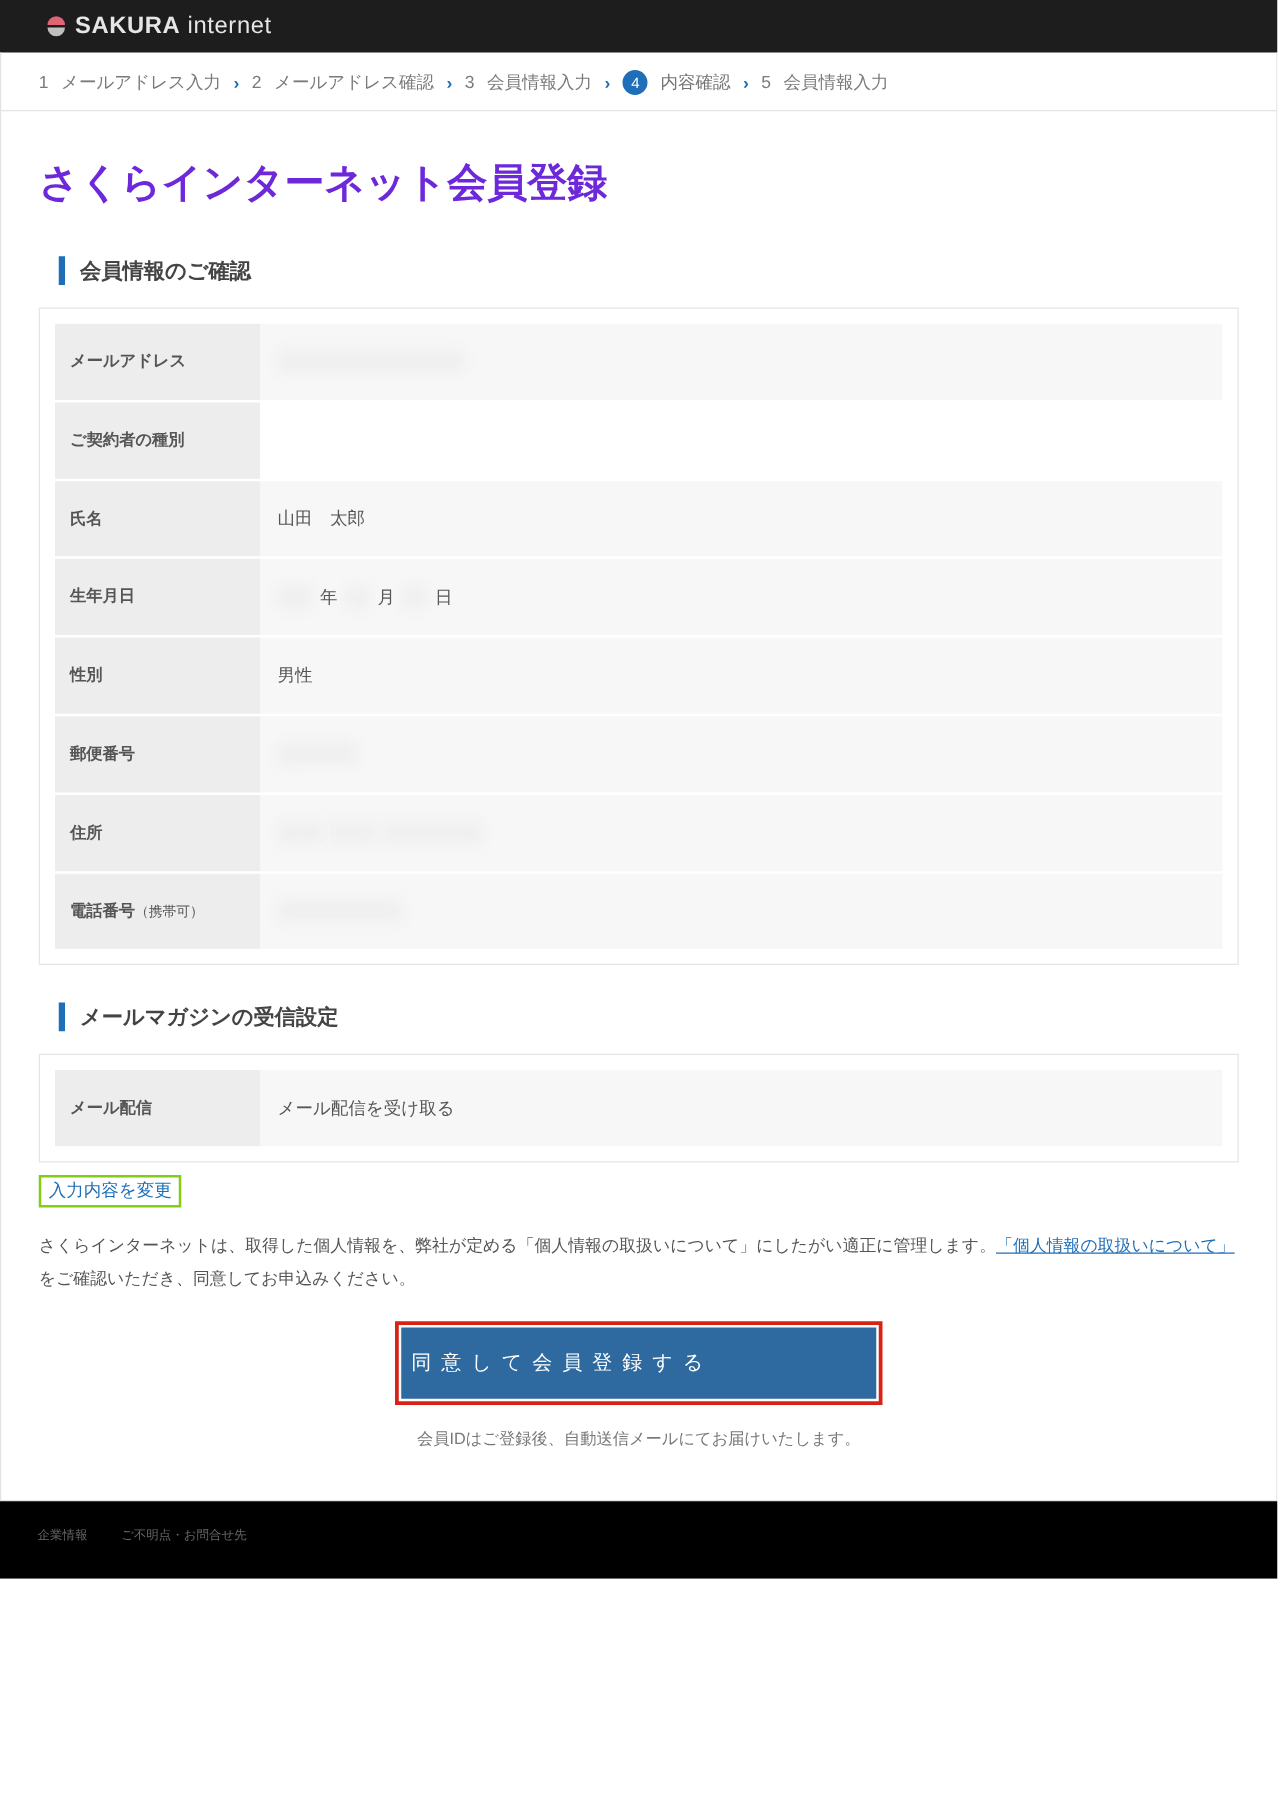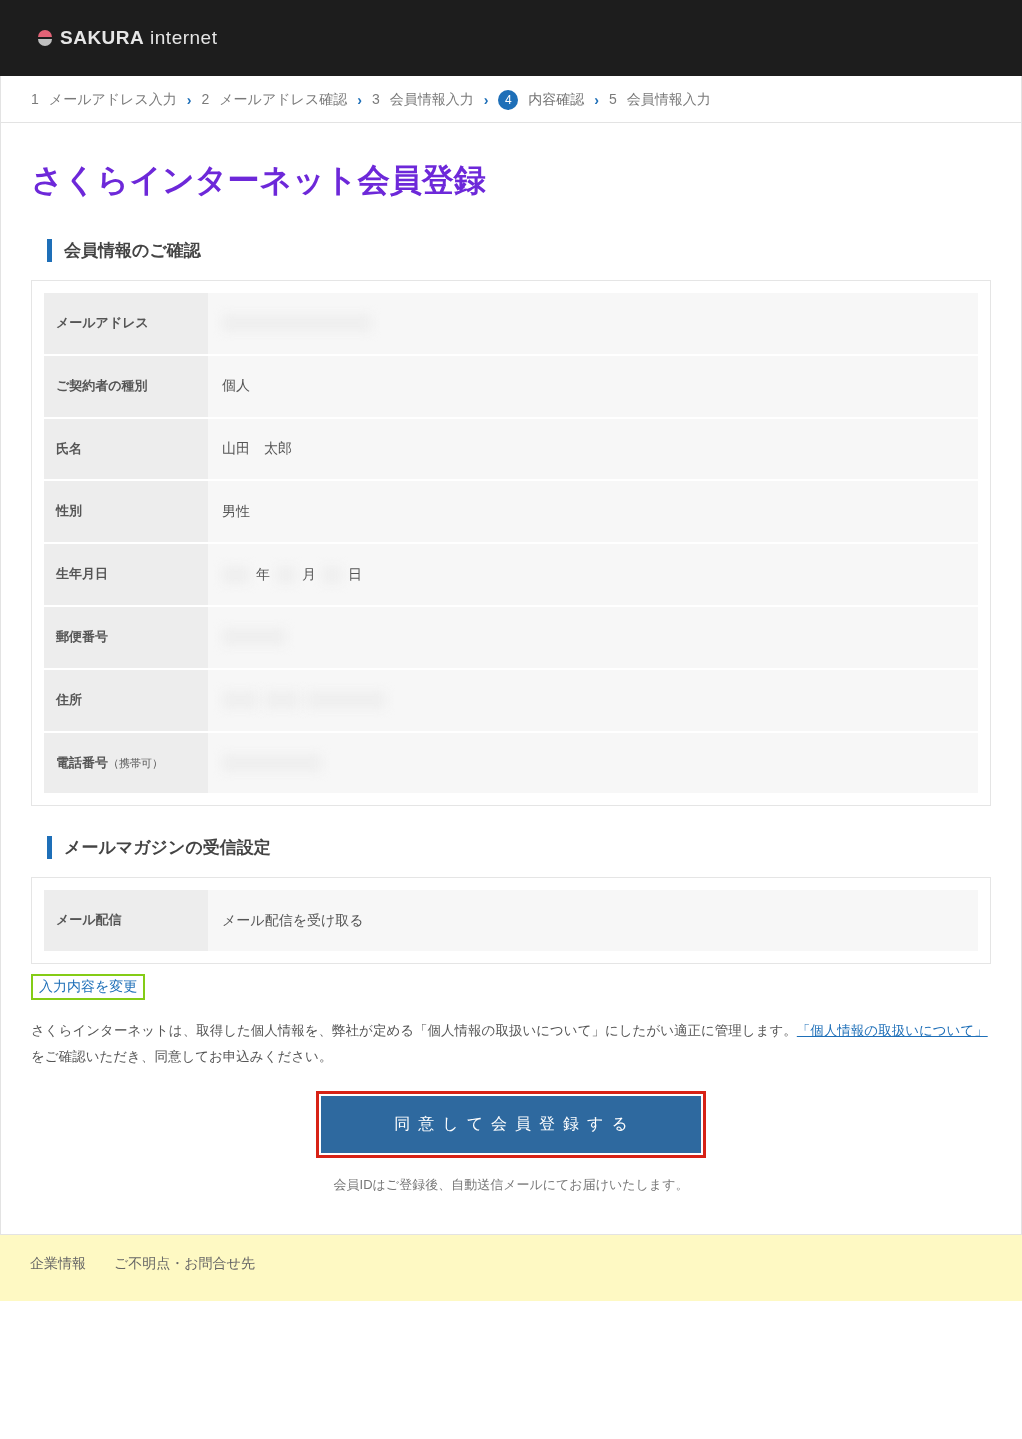--- a/index.html
+++ b/index.html
@@ -5,21 +5,21 @@
   * { box-sizing: border-box; }
   html, body { margin: 0; padding: 0; }
   body {
     font-family: "Hiragino Kaku Gothic ProN", "Hiragino Sans", Meiryo, sans-serif;
     background: #ffffff;
     color: #333;
     width: 1022px;
   }
   .header-bar {
     background: #1d1d1d;
-    height: 76px;
+    height: 42px;
     display: flex;
     align-items: center;
     padding: 0 34px;
   }
   .logo {
     display: flex;
     align-items: center;
     color: #e6e6e6;
     font-size: 19px;
     letter-spacing: 0.5px;
@@ -148,35 +148,35 @@
   }
   .submit-btn {
     display: inline-block;
     background: #2e699f;
     color: #fff;
     font-size: 16px;
     letter-spacing: 8px;
     text-indent: 8px;
     padding: 18px 0;
     width: 380px;
-    text-align: center;
+    text-align: left;
     border: none;
     cursor: pointer;
   }
   .submit-note {
     text-align: center;
     font-size: 13px;
     color: #777;
     margin-top: 18px;
   }
 
   .footer {
-    background: #fef9c3;
+    background: #000000;
     padding: 20px 30px 28px 30px;
-    font-size: 14px;
+    font-size: 10px;
     color: #666;
   }
   .footer .links span { margin-right: 24px; }
   .footer .copy { margin-top: 10px; color: #888; }
 </style>
 </head>
 <body>
 
 <div class="header-bar">
   <div class="logo">
@@ -212,47 +212,46 @@
 
       <div class="row">
         <div class="label-cell">メールアドレス</div>
         <div class="value-cell">
             <span class="blur" style="width:150px">xxxxxxxxx</span>
           </div>
       </div>
 
       <div class="row">
         <div class="label-cell">ご契約者の種別</div>
-        <div class="value-cell">個人</div>
       </div>
 
       <div class="row">
         <div class="label-cell">氏名</div>
         <div class="value-cell">山田　太郎</div>
       </div>
 
-
-      <div class="row">
-        <div class="label-cell">性別</div>
-        <div class="value-cell">男性</div>
-      </div>
 
       <div class="row">
         <div class="label-cell">生年月日</div>
         <div class="value-cell">
           <span class="blur" style="width:28px">xx</span>
             <span>年</span>
           <span class="blur" style="width:20px">x</span>
             <span>月</span>
           <span class="blur" style="width:20px">x</span>
             <span>日</span>
         </div>
       </div>
 
       <div class="row">
+        <div class="label-cell">性別</div>
+        <div class="value-cell">男性</div>
+      </div>
+
+      <div class="row">
         <div class="label-cell">郵便番号</div>
         <div class="value-cell">
             <span class="blur" style="width:64px">xxxx</span>
           </div>
       </div>
 
       <div class="row">
         <div class="label-cell">住所</div>
         <div class="value-cell">
           <span class="blur" style="width:36px">xx</span>

